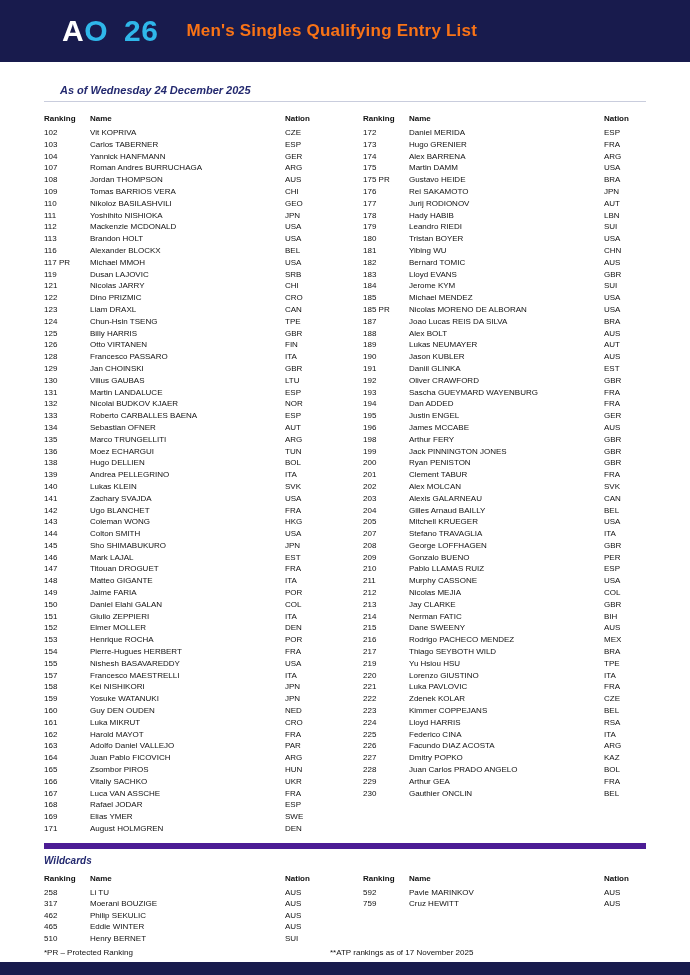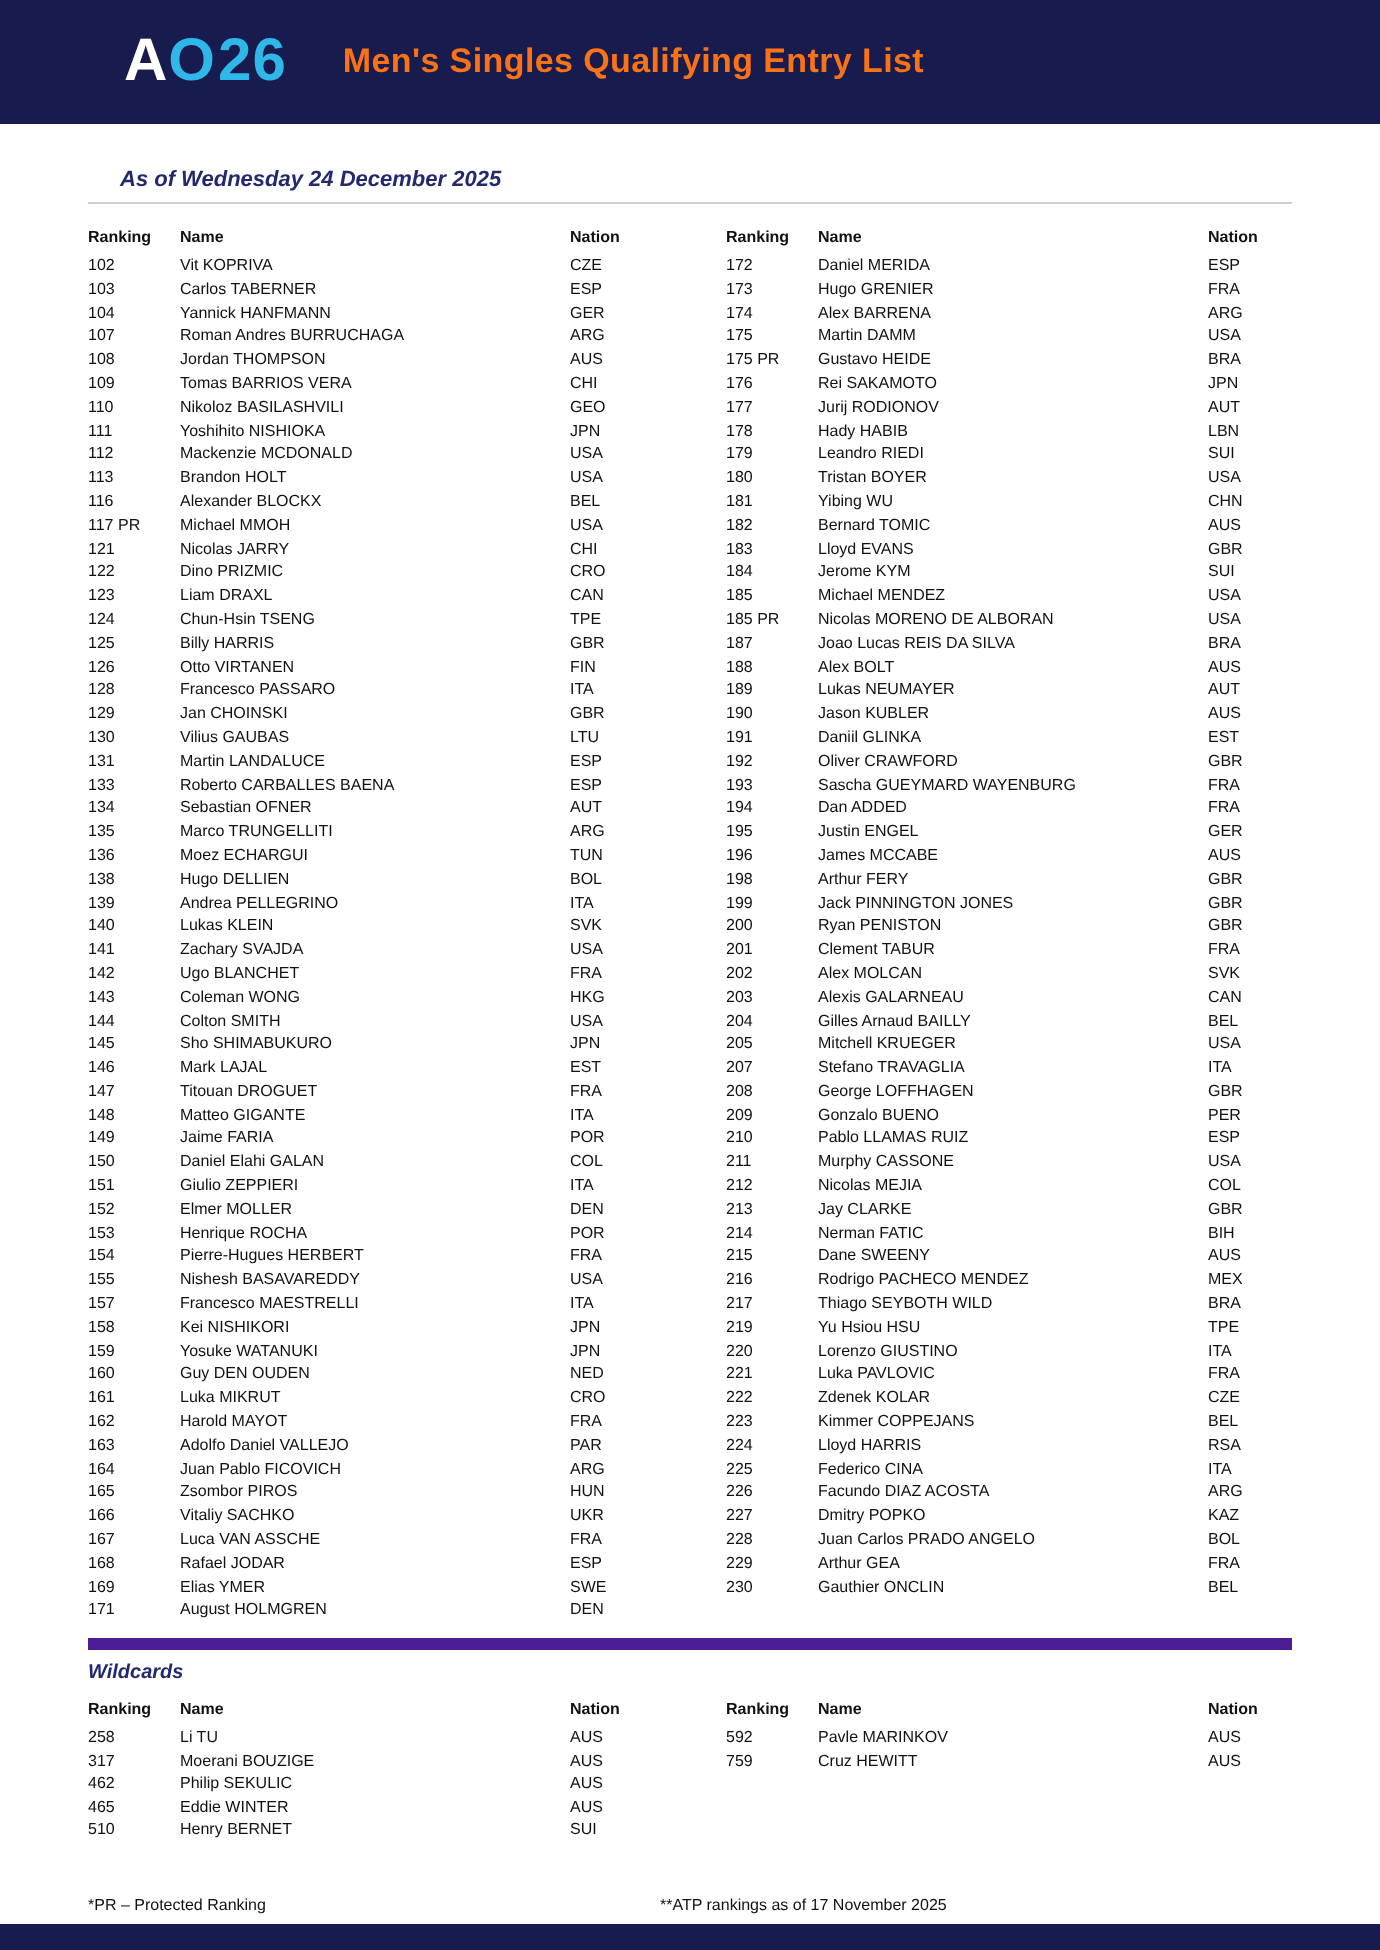--- a/index.html
+++ b/index.html
@@ -9,21 +9,21 @@
     background:#ffffff; overflow:hidden;
     font-family:"Liberation Sans", sans-serif; color:#111;
   }
   .topbar {
     height:62px; background:#181b4d;
     display:flex; align-items:center; padding-left:62px;
   }
   .logo { display:flex; align-items:baseline; font-weight:bold; font-size:30px; letter-spacing:.5px; }
   .logo-a { color:#ffffff; }
   .logo-o { color:#2fb7ea; }
-  .logo-year { color:#2fb7ea; margin-left:1px; }
+  .logo-year { color:#2fb7ea; margin-left:16px; }
   .doc-title { color:#f97316; font-size:17px; font-weight:bold; margin-left:28px; letter-spacing:.2px; }
 
   .content { padding:0 44px; }
   .asof { margin-top:22px; font-size:11px; font-weight:bold; font-style:italic; color:#23296f;margin-left:16px; }
   .rule { border:none; border-top:1px solid #c9cddd; margin-top:5px; }
 
   .list-cols { display:flex; gap:36px; margin-top:10px; }
   .lcol { flex:1; min-width:0; }
   .thead, .trow { display:grid; grid-template-columns:46px 1fr 42px; }
   .thead { font-weight:bold; font-size:8px; padding:2px 0 4px; }
@@ -121,20 +121,25 @@
               <span class="cell">116</span>
               <span class="cell">Alexander BLOCKX</span>
               <span class="cell">BEL</span>
             </div>
             <div class="trow">
               <span class="cell">117 PR</span>
               <span class="cell">Michael MMOH</span>
               <span class="cell">USA</span>
             </div>
             <div class="trow">
+              <span class="cell">119</span>
+              <span class="cell">Dusan LAJOVIC</span>
+              <span class="cell">SRB</span>
+            </div>
+            <div class="trow">
               <span class="cell">121</span>
               <span class="cell">Nicolas JARRY</span>
               <span class="cell">CHI</span>
             </div>
             <div class="trow">
               <span class="cell">122</span>
               <span class="cell">Dino PRIZMIC</span>
               <span class="cell">CRO</span>
             </div>
             <div class="trow">
@@ -169,20 +174,25 @@
             </div>
             <div class="trow">
               <span class="cell">130</span>
               <span class="cell">Vilius GAUBAS</span>
               <span class="cell">LTU</span>
             </div>
             <div class="trow">
               <span class="cell">131</span>
               <span class="cell">Martin LANDALUCE</span>
               <span class="cell">ESP</span>
+            </div>
+            <div class="trow">
+              <span class="cell">132</span>
+              <span class="cell">Nicolai BUDKOV KJAER</span>
+              <span class="cell">NOR</span>
             </div>
             <div class="trow">
               <span class="cell">133</span>
               <span class="cell">Roberto CARBALLES BAENA</span>
               <span class="cell">ESP</span>
             </div>
             <div class="trow">
               <span class="cell">134</span>
               <span class="cell">Sebastian OFNER</span>
               <span class="cell">AUT</span>

